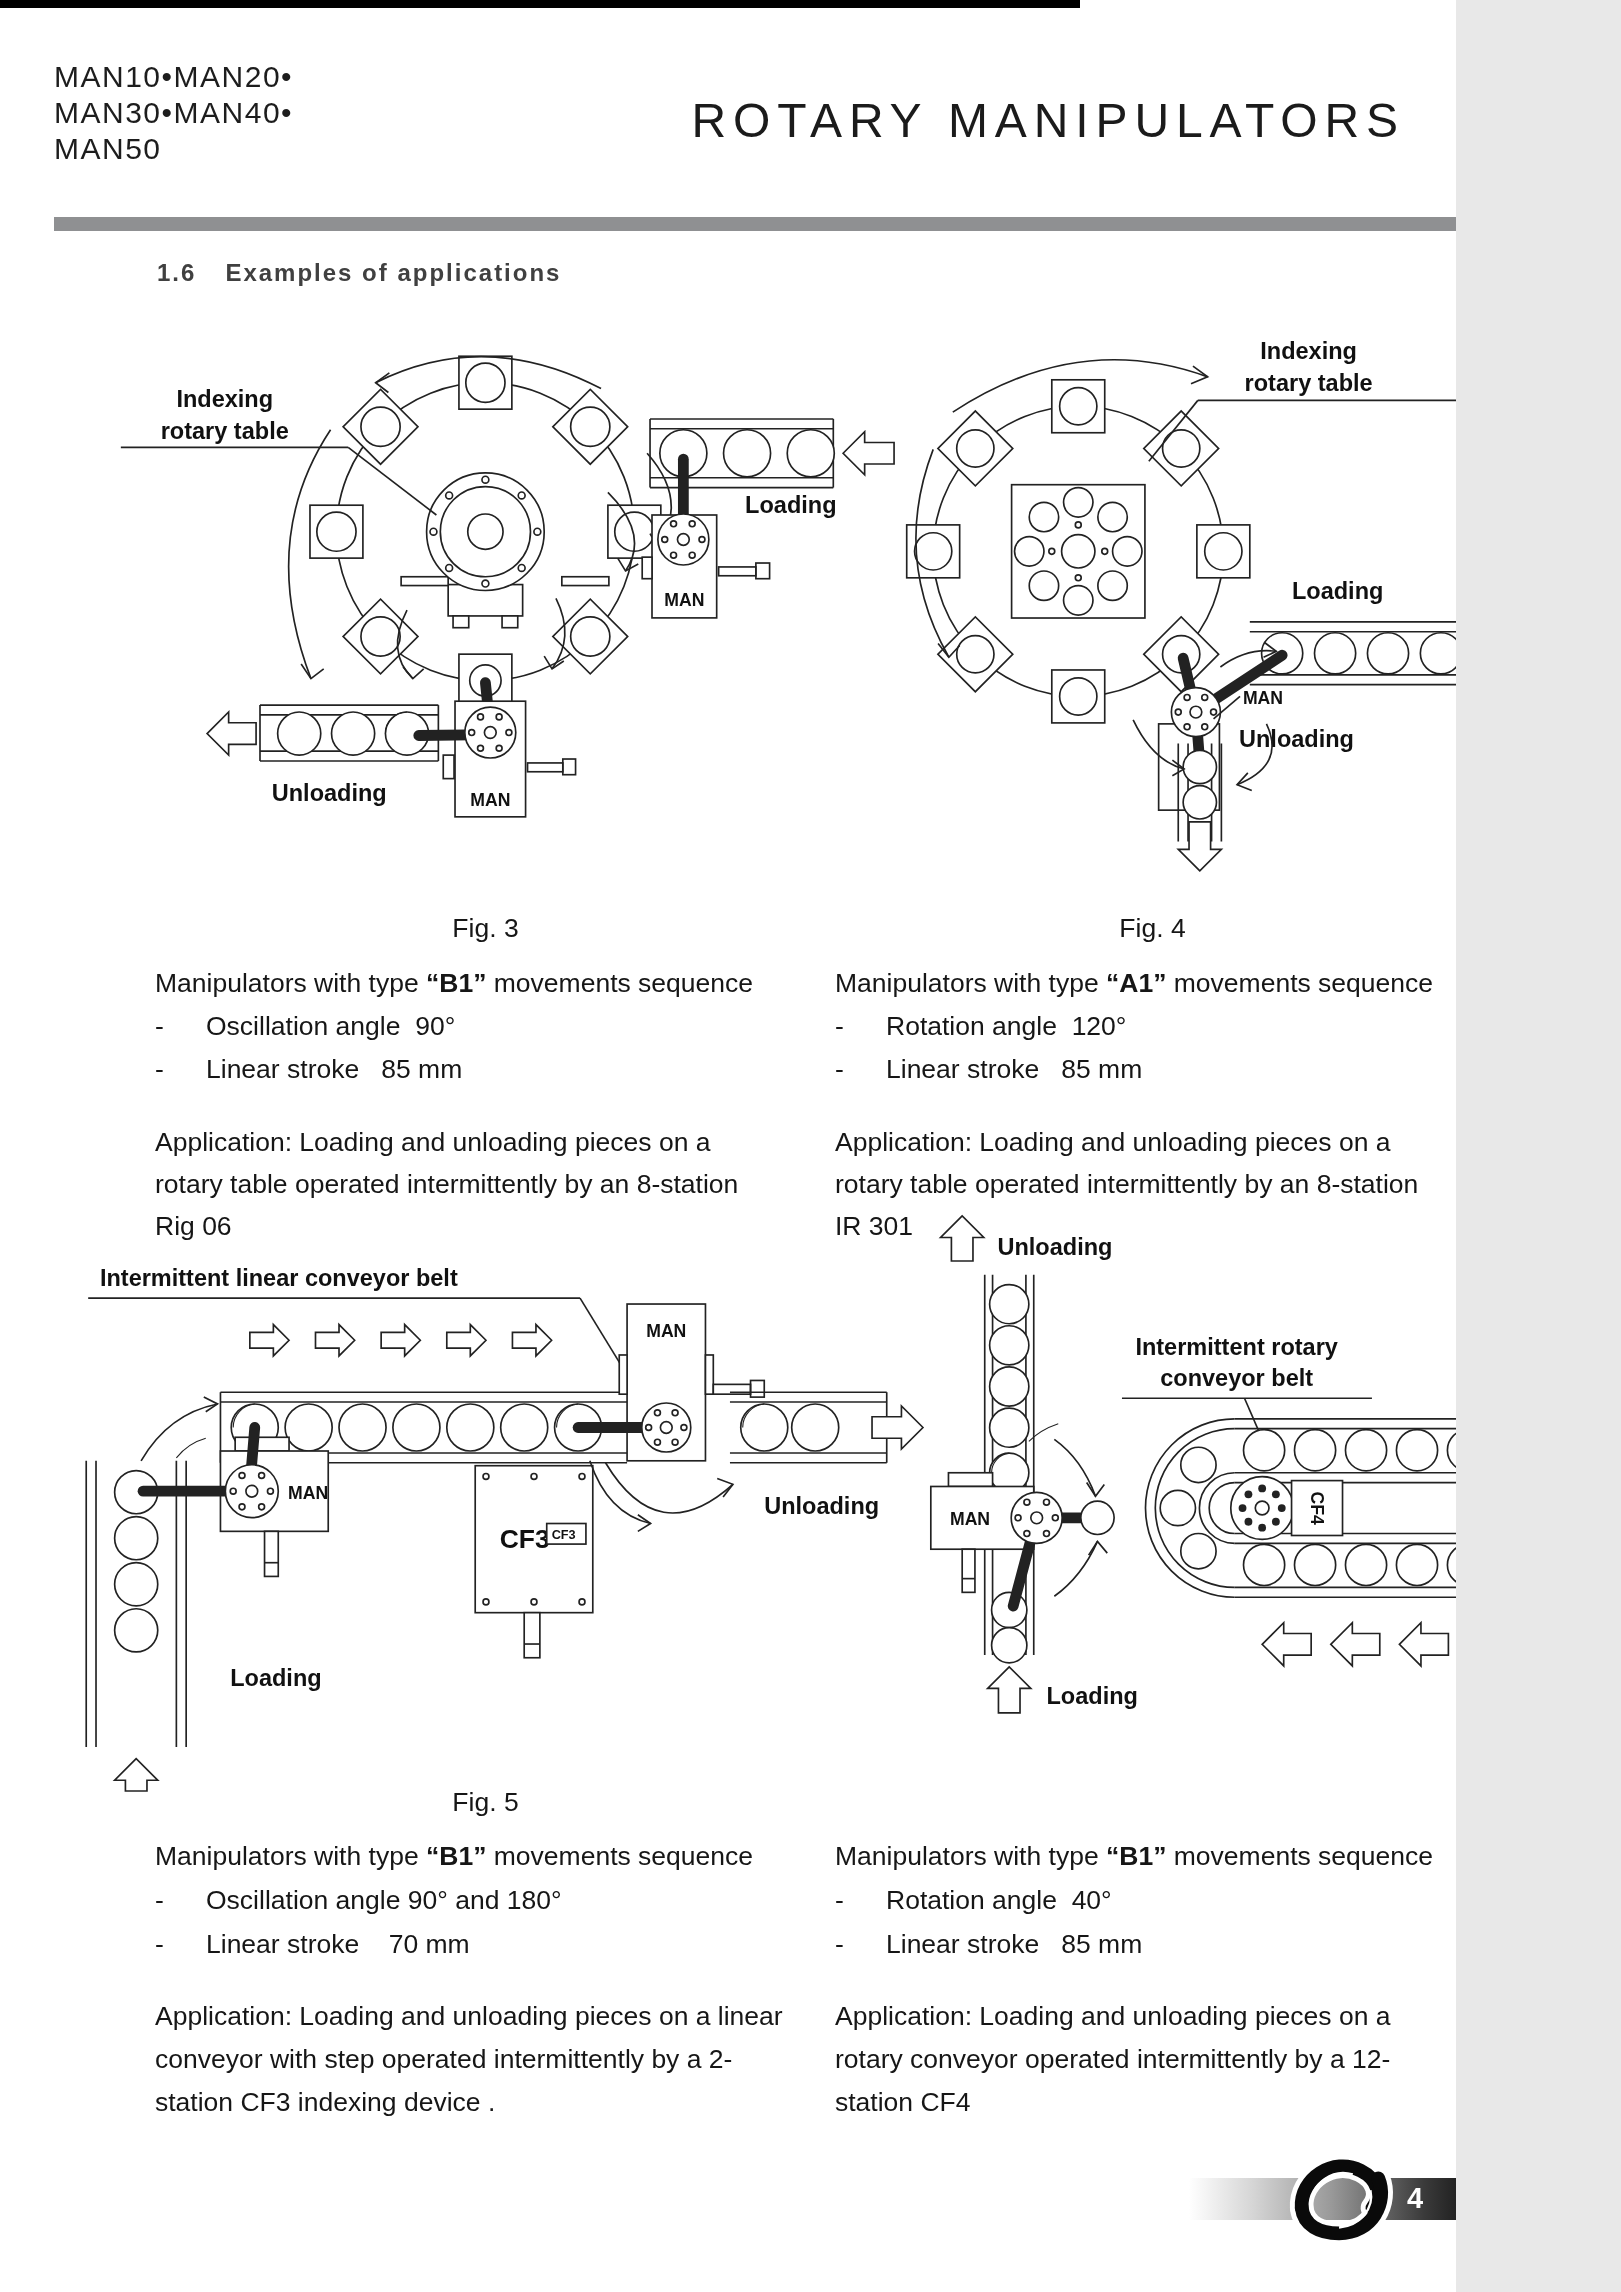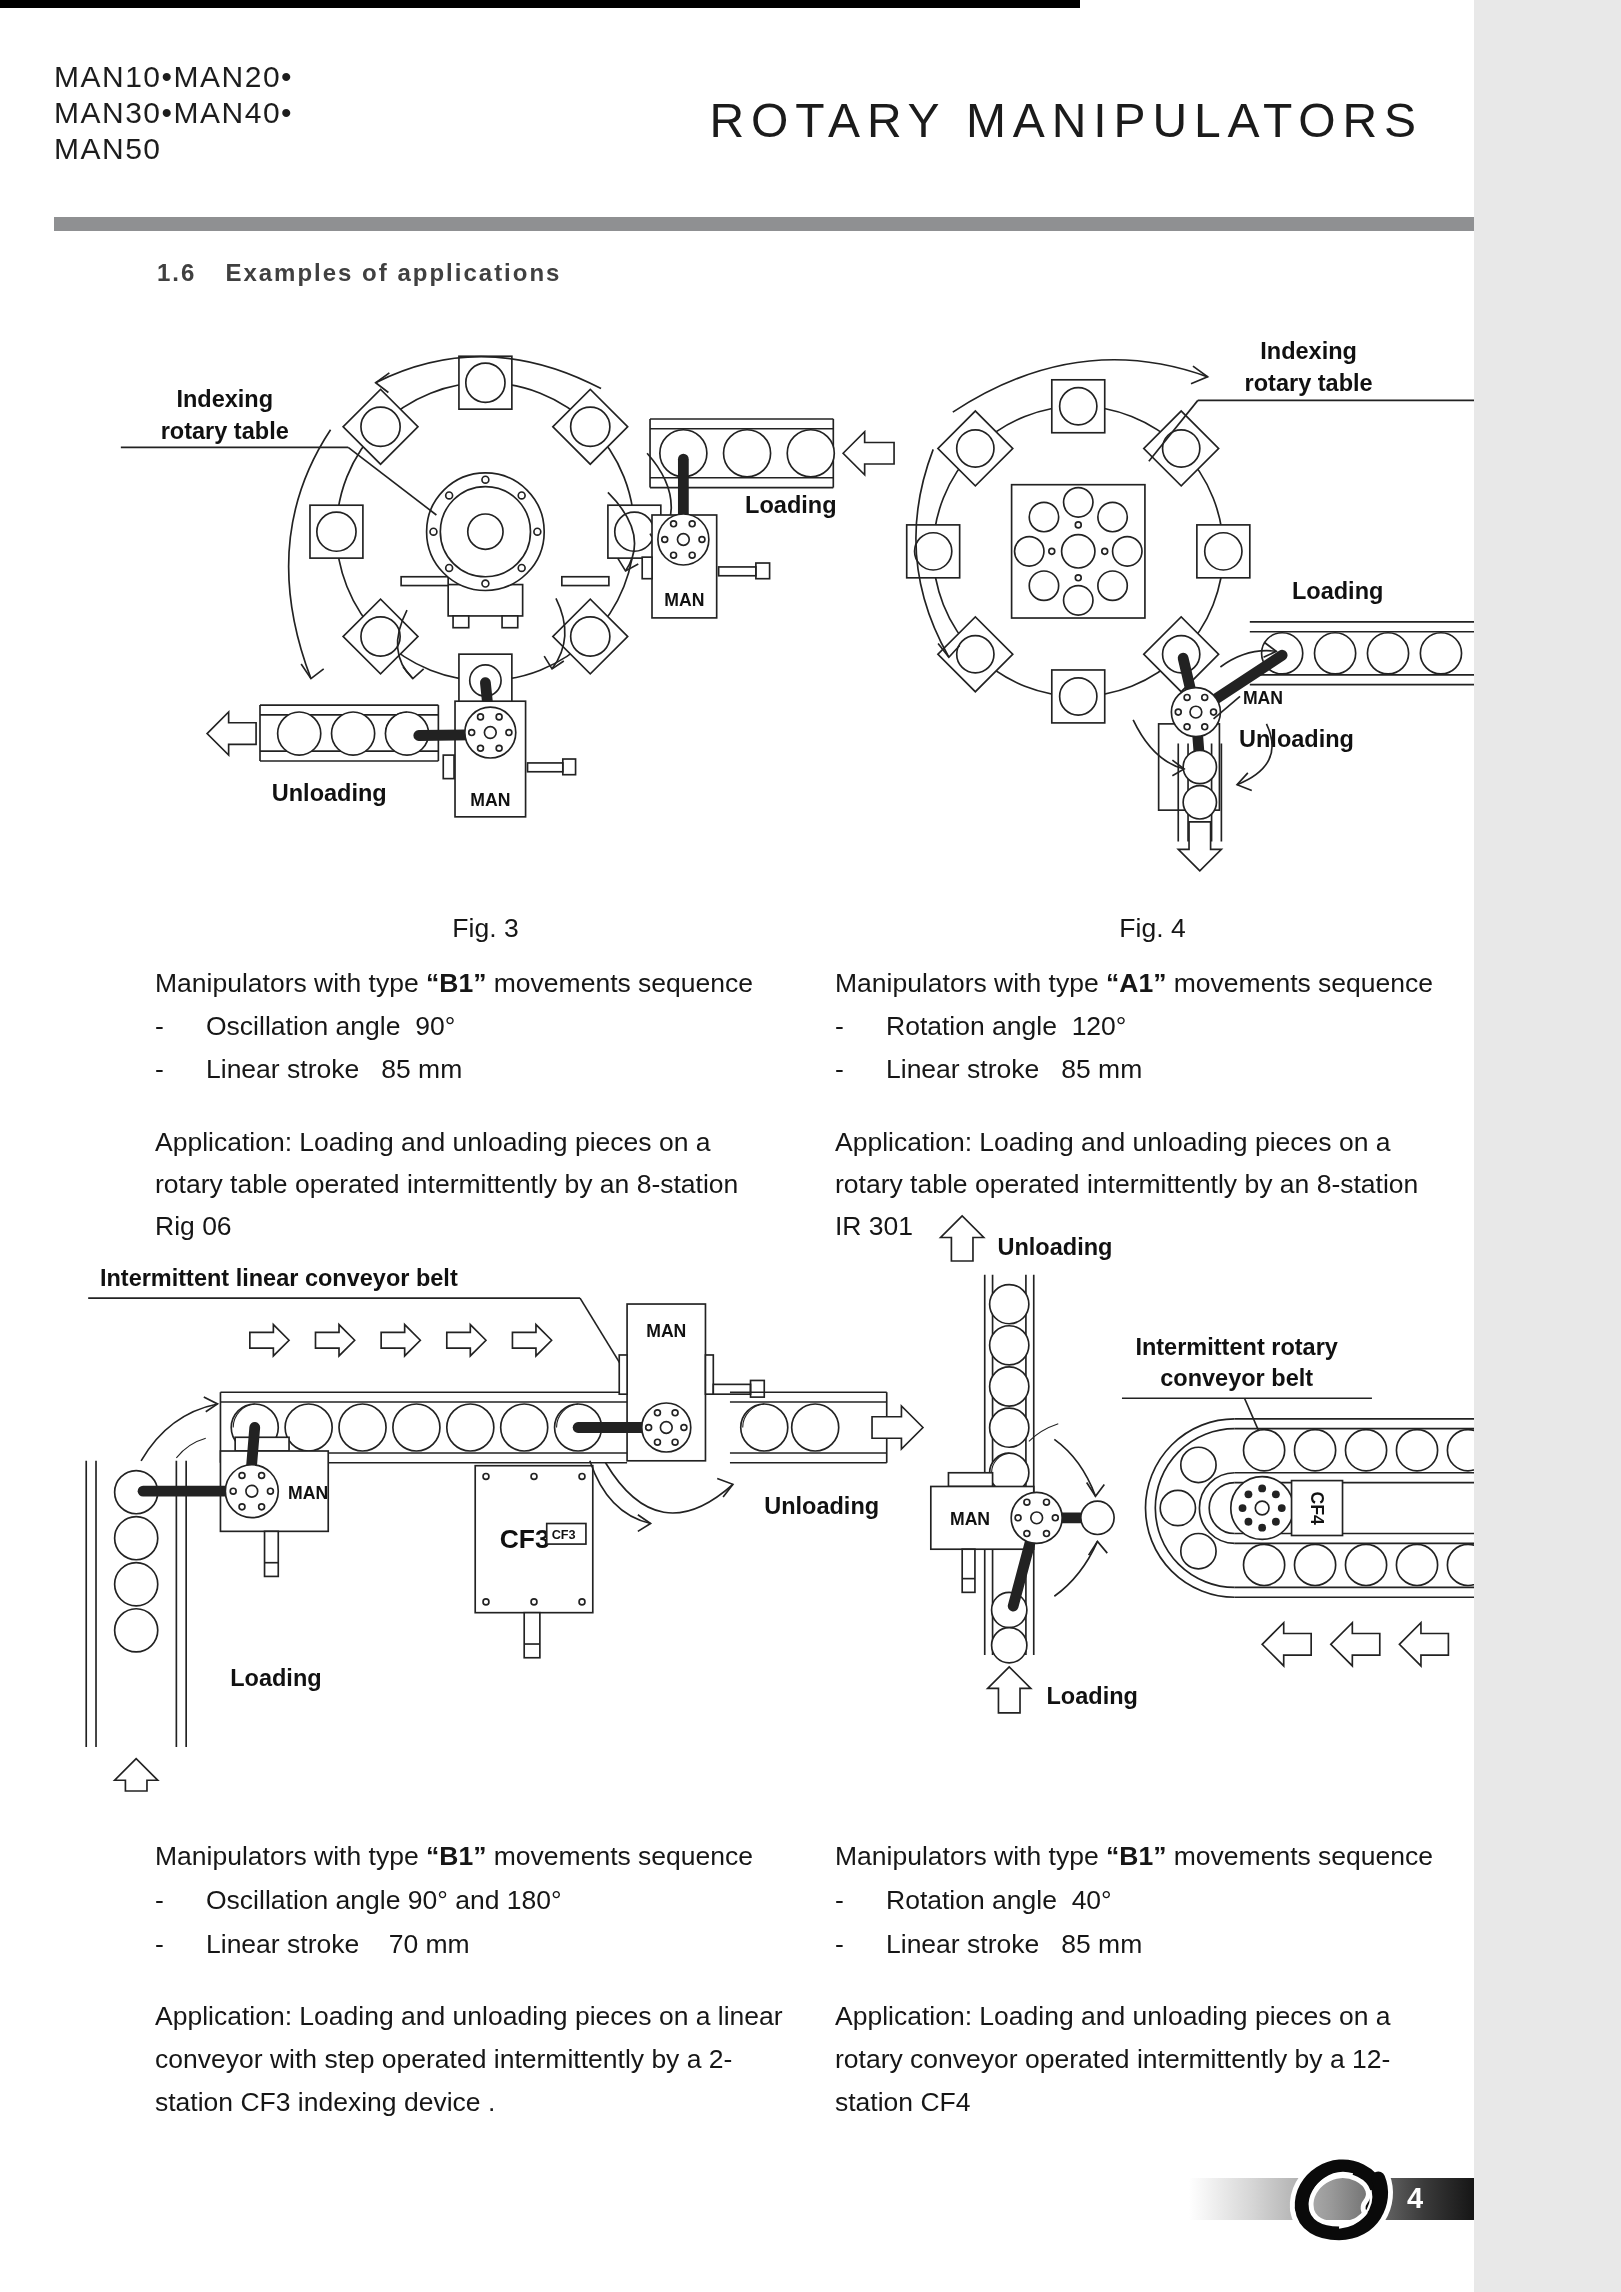--- a/index.html
+++ b/index.html
@@ -1,17 +1,17 @@
 <!DOCTYPE html>
 <html><head>
 <meta charset="utf-8">
 <style>
   html,body{margin:0;padding:0;background:#e8e8e8;}
   .page{position:relative;width:1456px;height:2293px;background:#ffffff;overflow:hidden;
-        font-family:"Liberation Sans",sans-serif;color:#161616;padding-left:18px;}
+        font-family:"Liberation Sans",sans-serif;color:#161616;}
   .abs{position:absolute;}
   
   .topstrip{position:absolute;left:0;top:0;width:1080px;height:7.8px;background:#000;}
   .models{position:absolute;left:54px;top:59px;font-size:30px;line-height:36px;letter-spacing:1.5px;color:#1d1d1d;}
   .brand{position:absolute;right:51px;top:93px;font-size:48px;letter-spacing:6.9px;color:#1b1b1b;white-space:nowrap;}
   .graybar{position:absolute;left:54px;top:217px;width:1516px;height:13.7px;background:#8f9092;}
   .secttl{position:absolute;left:157px;top:259px;font-size:24px;font-weight:bold;color:#404040;letter-spacing:2px;}
   .secttl .sp{margin-left:29px;}
   
   .figcap{position:absolute;font-size:26.5px;color:#161616;text-align:center;margin-top:21px;}
@@ -570,20 +570,21 @@
     </g>
     <polygon class="sw" points="757,249 735,227 735,238 705,238 705,260 735,260 735,271"></polygon>
     <polygon class="sw" points="703,366 725,344 725,355 755,355 755,377 725,377 725,388"></polygon>
     <g>
       <polygon class="sw" points="398,447 420,425 420,436 448,436 448,458 420,458 420,469"></polygon>
       <polygon class="sw" points="468,447 490,425 490,436 518,436 518,458 490,458 490,469"></polygon>
       <polygon class="sw" points="538,447 560,425 560,436 588,436 588,458 560,458 560,469"></polygon>
     </g>
   </svg>
 
+  <div class="figcap" style="left:155px;top:1766px;width:661px;">Fig. 5</div>
 
   <div class="tblock lh45" style="left:155px;top:1834px;width:647px;">
     <div><span>Manipulators with type </span><b>“B1”</b><span> movements sequence</span></div>
     <div class="bullet">
         <span class="dash">-</span>
         <span class="btxt">Oscillation angle 90° and 180°</span>
       </div>
     <div class="bullet">
         <span class="dash">-</span>
         <span class="btxt">Linear stroke    70 mm</span>

